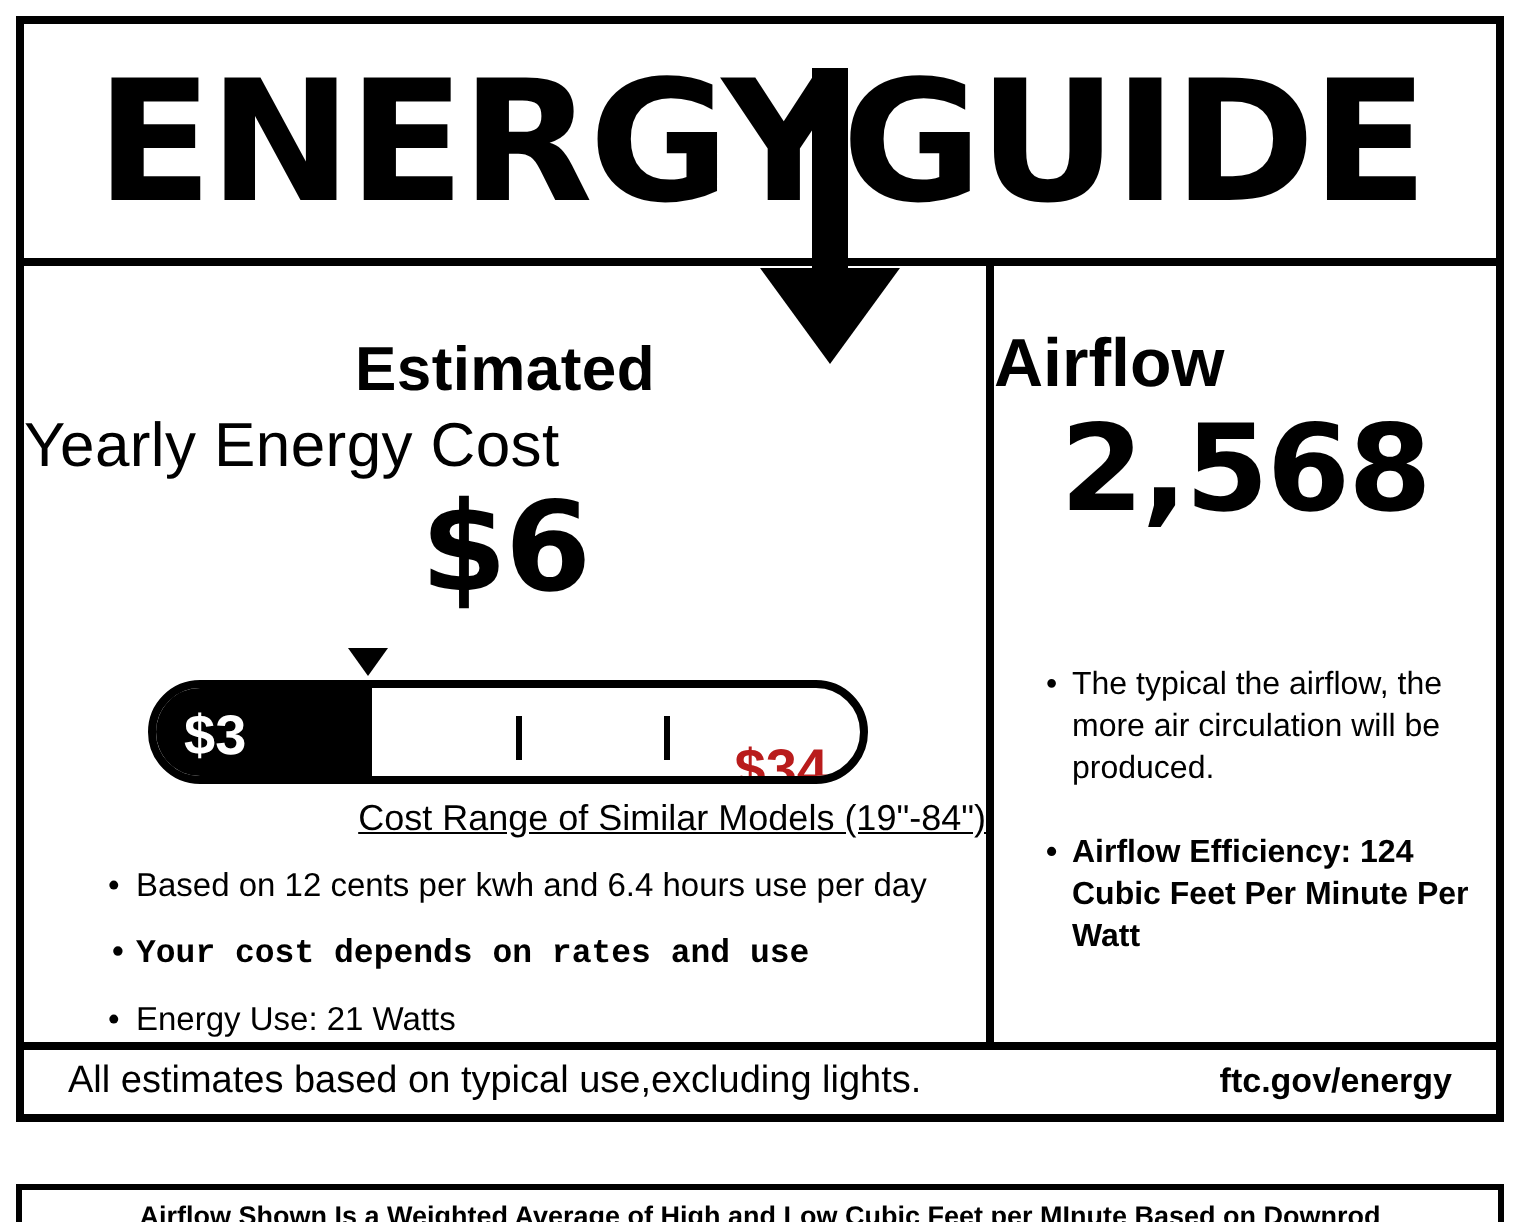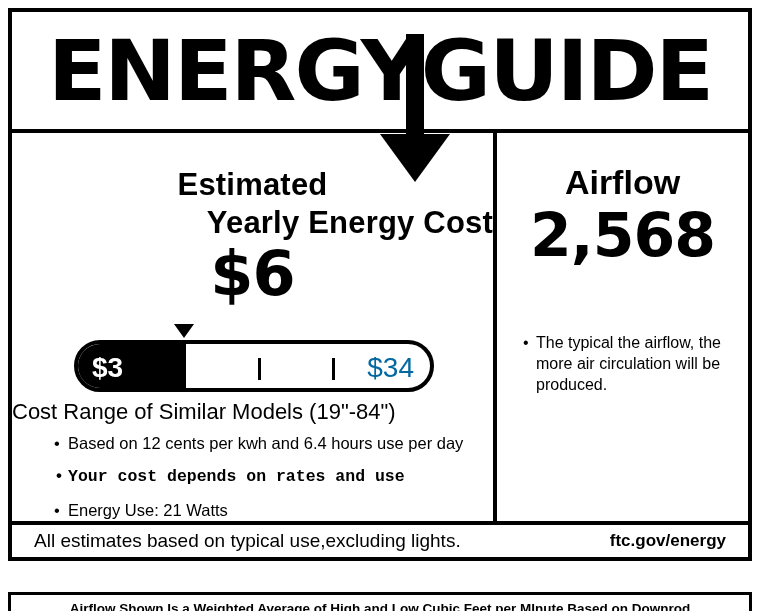--- a/index.html
+++ b/index.html
@@ -102,23 +102,23 @@
     width: 100%;
     text-align: center;
     font-size: 31px;
     font-weight: bold;
     letter-spacing: 0.2px;
   }
   .est-line2 {
     position: absolute;
     top: 72px;
     width: 100%;
-    text-align: right;
+    text-align: left;
     font-size: 31px;
-    font-weight: bold;
+    font-weight: normal;
     letter-spacing: 0.2px;
   }
   .big-cost {
     position: absolute;
     top: 110px;
     width: 100%;
     text-align: center;
     font-family: "DejaVu Sans", sans-serif;
     font-weight: 900;
     font-size: 62px;
@@ -158,24 +158,24 @@
     position: absolute;
     left: 14px;
     top: 8px;
     color: #fff;
     font-size: 28px;
     font-weight: bold;
   }
   .range-high {
     position: absolute;
     right: 16px;
-    top: 8px;
-    color: #0369a1;
+    top: 25px;
+    color: #b91c1c;
     font-size: 28px;
-    font-weight: normal;
+    font-weight: bold;
   }
   .tick {
     position: absolute;
     top: 14px;
     width: 3px;
     height: 22px;
     background: #000;
   }
   .tick-1 { left: 180px; }
   .tick-2 { left: 254px; }
@@ -188,22 +188,23 @@
     height: 0;
     border-left: 10px solid transparent;
     border-right: 10px solid transparent;
     border-top: 14px solid #000;
   }
 
   .range-caption {
     position: absolute;
     top: 266px;
     width: 100%;
-    text-align: left;
-    font-size: 22px;
+    text-align: right;
+    font-size: 18px;
+    text-decoration: underline;
   }
 
   .bullets-left {
     position: absolute;
     left: 42px;
     top: 300px;
     width: 420px;
   }
   .bullets-left .b {
     position: relative;
@@ -218,21 +219,20 @@
     left: 0;
     top: 0;
   }
   .bullets-left .b.bold { font-weight: bold; font-family: Liberation Mono, monospace; }
 
   
   .airflow-title {
     position: absolute;
     top: 30px;
     width: 100%;
-    text-align: center;
     font-size: 34px;
     font-weight: bold;
   }
   .airflow-value {
     position: absolute;
     top: 72px;
     width: 100%;
     text-align: center;
     font-family: "DejaVu Sans", sans-serif;
     font-weight: 900;
@@ -355,20 +355,21 @@
     </div>
 
     <div class="col-divider"></div>
 
     <div class="col-right">
       <div class="airflow-title">Airflow</div>
       <div class="airflow-value">2,568</div>
 
       <div class="bullets-right">
         <div class="b">The typical the airflow, the more air circulation will be produced.</div>
+        <div class="b bold">Airflow Efficiency: 124 Cubic Feet Per Minute Per Watt</div>
       </div>
     </div>
 
     <div class="footer-rule"></div>
     <div class="footer-note">All estimates based on typical use,excluding lights.</div>
     <div class="footer-url">ftc.gov/energy</div>
 
   </div>
 
   <div class="bottom-strip">

